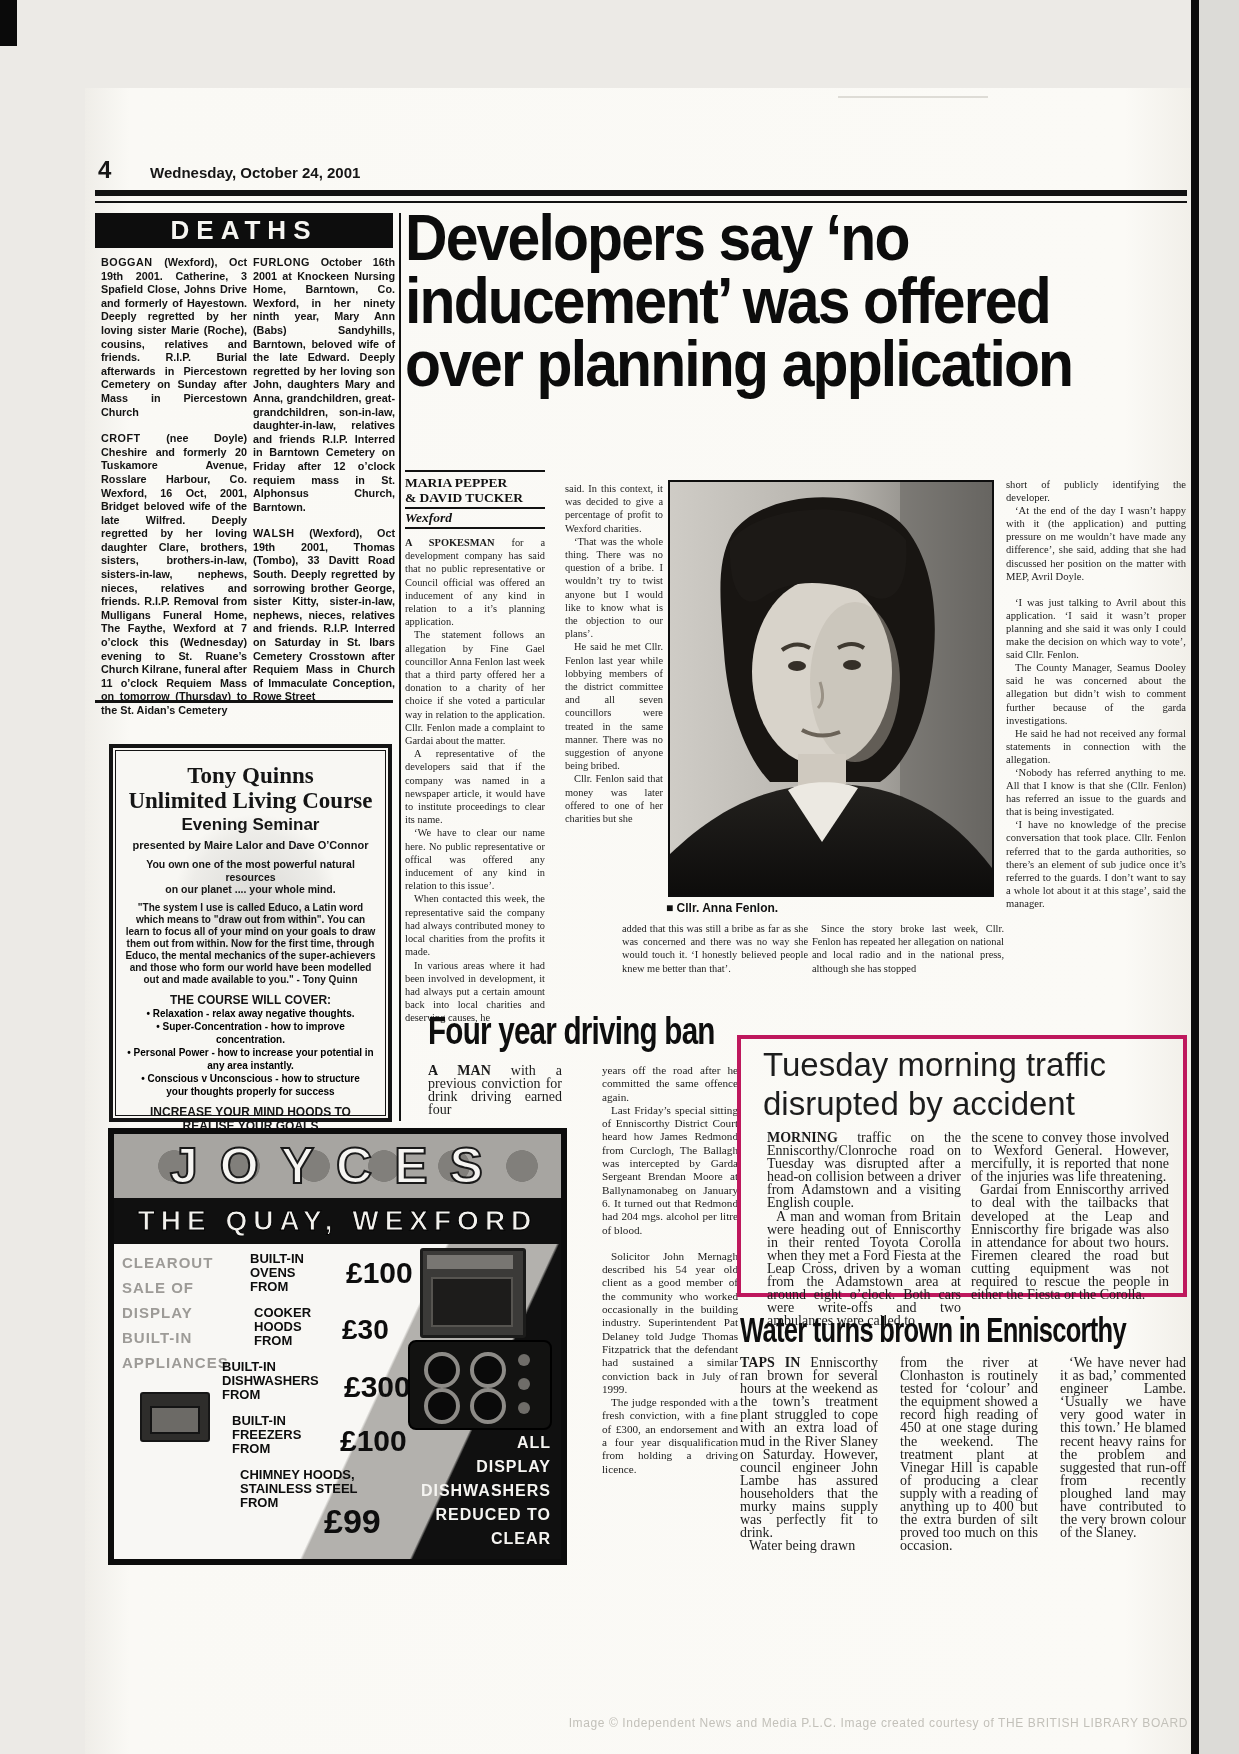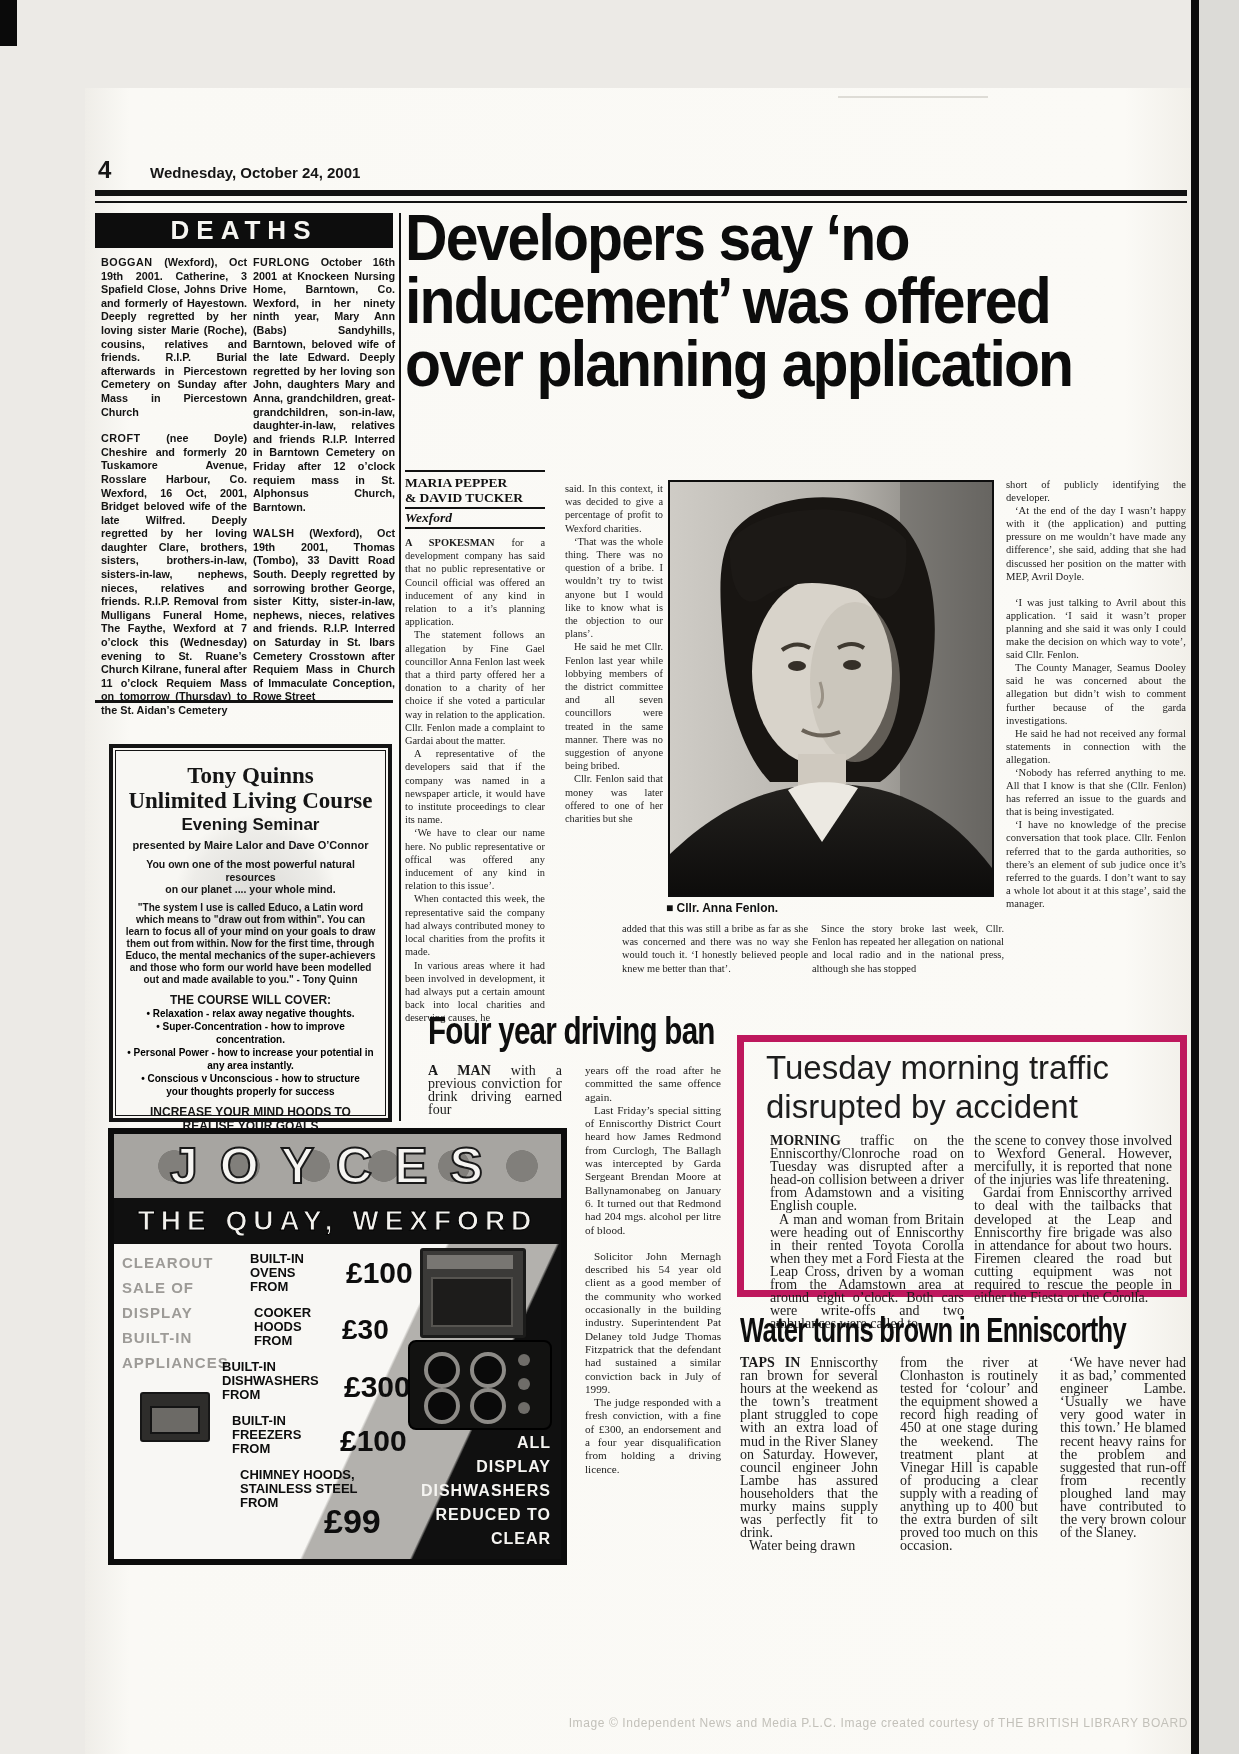--- a/index.html
+++ b/index.html
@@ -266,28 +266,28 @@
 REDUCED TO
 CLEAR</div>
       </div>
     </div>
   </div>
 
   <div class="abs sans subhead-heavy" style="left:428px;top:1010px;font-size:38px;letter-spacing:-1px;transform:scaleX(.78);">Four year driving ban</div>
   <div class="abs serif bodycol just colSM" style="left:428px;top:1064px;width:134px;">
     <p><b>A MAN</b><span> with a previous conviction for drink driving earned four</span></p>
   </div>
-  <div class="abs serif bodycol just" style="left:585px;top:1064px;width:136px;font-size:11.2px;line-height:13.3px;">
+  <div class="abs serif bodycol just" style="left:602px;top:1064px;width:136px;font-size:11.2px;line-height:13.3px;">
     <p>years off the road after he committed the same offence again.</p>
     <p>Last Friday’s special sitting of Enniscorthy District Court heard how James Redmond from Curclogh, The Ballagh was intercepted by Garda Sergeant Brendan Moore at Ballynamonabeg on January 6. It turned out that Redmond had 204 mgs. alcohol per litre of blood.</p>
     <p class="gap">Solicitor John Mernagh described his 54 year old client as a good member of the community who worked occasionally in the building industry. Superintendent Pat Delaney told Judge Thomas Fitzpatrick that the defendant had sustained a similar conviction back in July of 1999.</p>
     <p>The judge responded with a fresh conviction, with a fine of £300, an endorsement and a four year disqualification from holding a driving licence.</p>
   </div>
 
-  <div class="abs" style="left:737px;top:1035px;width:450px;height:262px;border:7px solid #be185d;box-sizing:border-box;background:transparent;">
+  <div class="abs" style="left:737px;top:1035px;width:450px;height:262px;border:4px solid #be185d;box-sizing:border-box;background:transparent;">
     <div class="abs sans traffic-head" style="left:22px;top:6px;width:410px;">
       <div>Tuesday morning traffic</div>
       <div>disrupted by accident</div>
     </div>
     <div class="abs serif bodycol just colSM" style="left:26px;top:92px;width:194px;">
       <p><b>MORNING</b><span> traffic on the Enniscorthy/Clonroche road on Tuesday was disrupted after a head-on collision between a driver from Adamstown and a visiting English couple.</span></p>
       <p>A man and woman from Britain were heading out of Enniscorthy in their rented Toyota Corolla when they met a Ford Fiesta at the Leap Cross, driven by a woman from the Adamstown area at around eight o’clock. Both cars were write-offs and two ambulances were called to</p>
     </div>
     <div class="abs serif bodycol just colSM" style="left:230px;top:92px;width:198px;">
       <p>the scene to convey those involved to Wexford General. However, mercifully, it is reported that none of the injuries was life threatening.</p>

